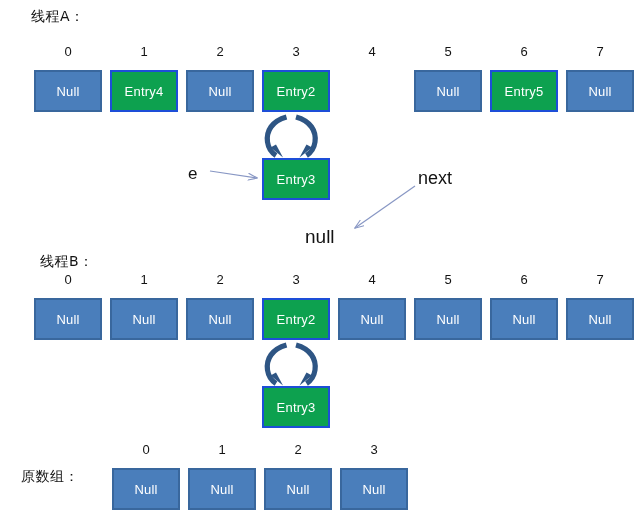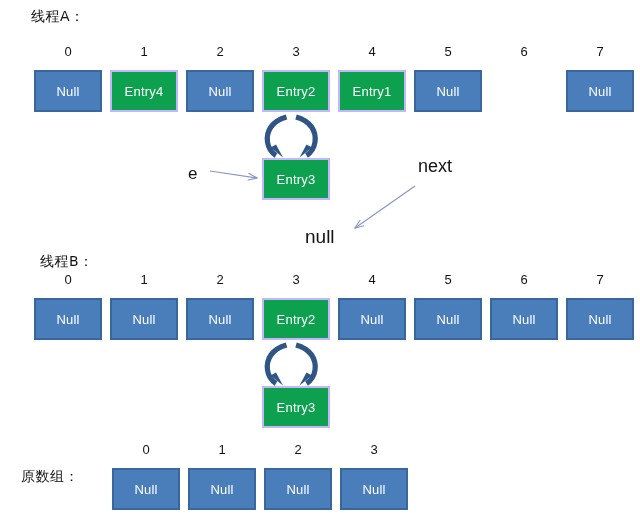--- a/index.html
+++ b/index.html
@@ -62,33 +62,33 @@
     color: #ffffff;
     font-family: "Liberation Sans", sans-serif;
     letter-spacing: .2px;
   }
   .cell.blue {
     background: #4a7ebb;
     border: 2px solid #39679d;
   }
   .cell.green {
     background: #0da14f;
-    border: 2px solid #c4b5fd;
+    border: 2px solid #1d4ed8;
   }
 
   
   .annot {
     position: absolute;
     font-size: 17px;
     font-family: "Liberation Sans", sans-serif;
     color: #131313;
     white-space: nowrap;
   }
   .annot-e    { left: 174px; top: 164px; font-size: 17px; }
-  .annot-next { left: 404px; top: 156px; font-size: 18px; }
+  .annot-next { left: 404px; top: 168px; font-size: 18px; }
   .annot-null { left: 291px; top: 226px; font-size: 19px; }
 
   svg.overlay {
     position: absolute;
     left: 0; top: 0;
     width: 640px;
     height: 514px;
     pointer-events: none;
     overflow: visible;
   }
@@ -106,22 +106,22 @@
   <div class="idx" style="left:248px; top:44px;">3</div>
   <div class="idx" style="left:324px; top:44px;">4</div>
   <div class="idx" style="left:400px; top:44px;">5</div>
   <div class="idx" style="left:476px; top:44px;">6</div>
   <div class="idx" style="left:552px; top:44px;">7</div>
 
   <div class="cell blue" style="left:20px;  top:70px;">Null</div>
   <div class="cell green" style="left:96px;  top:70px;">Entry4</div>
   <div class="cell blue" style="left:172px; top:70px;">Null</div>
   <div class="cell green" style="left:248px; top:70px;">Entry2</div>
-  <div class="cell green" style="left:324px; top:70px;">Entry1</div>
   <div class="cell blue" style="left:400px; top:70px;">Null</div>
+  <div class="cell green" style="left:476px; top:70px;">Entry5</div>
   <div class="cell blue" style="left:552px; top:70px;">Null</div>
 
   <div class="cell green" style="left:248px; top:158px;">Entry3</div>
 
   <div class="annot annot-e">e</div>
   <div class="annot annot-next">next</div>
   <div class="annot annot-null">null</div>
 
   <div class="caption caption-b">线程B：</div>
 

